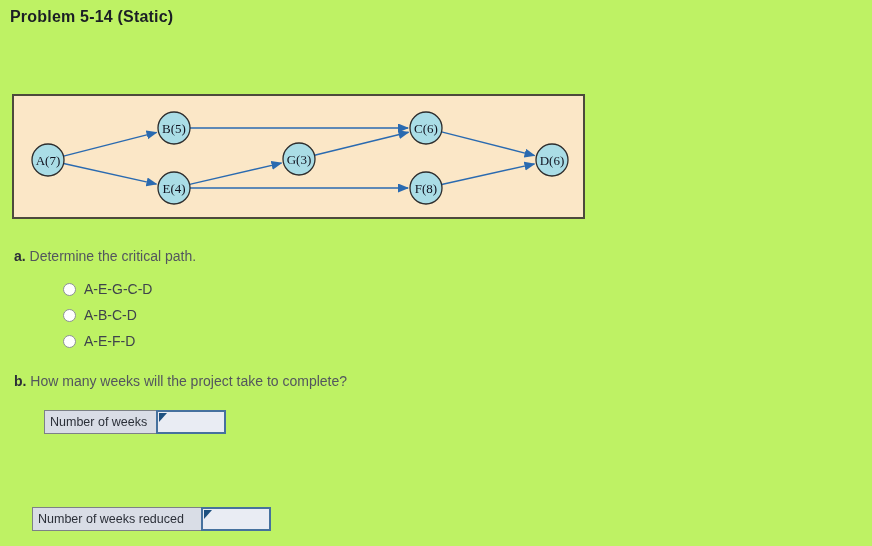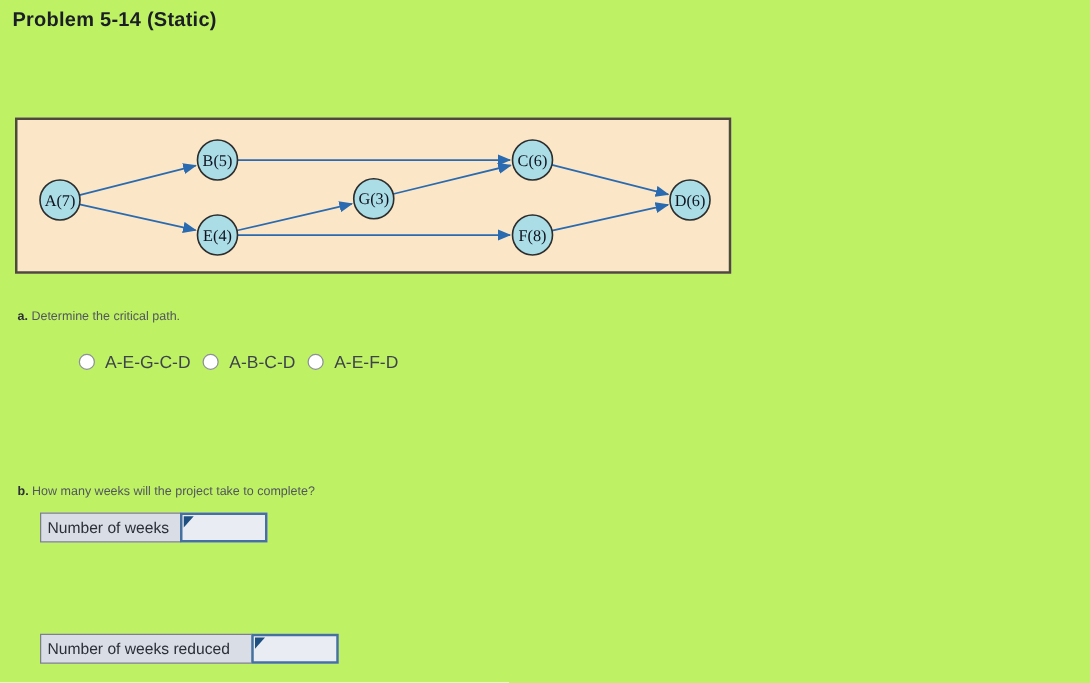--- a/index.html
+++ b/index.html
@@ -10,34 +10,34 @@
   .abs{position:absolute;}
   #page-title{
     left:10px;top:8px;font-size:16px;font-weight:bold;color:#1b1e25;letter-spacing:.2px;
   }
   #intro-text{left:10px;top:55px;font-size:14px;color:#53565e;}
   #diagram-panel{
     left:12px;top:94px;width:569px;height:121px;
     background:#fbe7c7;border:2px solid #4d4a3c;
   }
   #cpm-svg{display:block;}
-  .q-line{font-size:10px;color:#53565e;}
+  .q-line{font-size:14px;color:#53565e;}
   .q-letter{font-weight:bold;color:#2c2f37;}
   #qa-line{left:14px;top:248px;}
-  #qb-line{left:14px;top:388px;}
+  #qb-line{left:14px;top:373px;}
   #qc-line{left:14px;top:465px;}
-  #radio-group{left:63px;top:281px;display:flex;flex-direction:row;gap:10px;}
+  #radio-group{left:63px;top:281px;display:flex;flex-direction:column;gap:10px;}
   .radio-row{display:flex;align-items:center;gap:8px;cursor:pointer;}
   .radio-circle{
     width:13px;height:13px;border-radius:50%;border:1px solid #8d9197;background:#fff;
     box-sizing:border-box;flex:0 0 auto;
   }
   .radio-label{font-size:14px;color:#3f434c;}
   .answer-table{display:flex;align-items:stretch;}
-  #qb-table{left:32px;top:410px;}
+  #qb-table{left:44px;top:410px;}
   #qc-table{left:32px;top:507px;}
   .answer-label{
     background:#d9dde6;border:1px solid #7d8187;box-sizing:border-box;height:24px;
     font-size:12.5px;color:#2b2f38;display:flex;align-items:center;padding-left:5px;
   }
   #qb-table .answer-label{width:113px;}
   #qc-table .answer-label{width:170px;}
   .answer-cell{
     position:relative;width:70px;height:24px;box-sizing:border-box;margin-left:-1px;
     background:#e9ecf3;border:2px solid #46719e;

